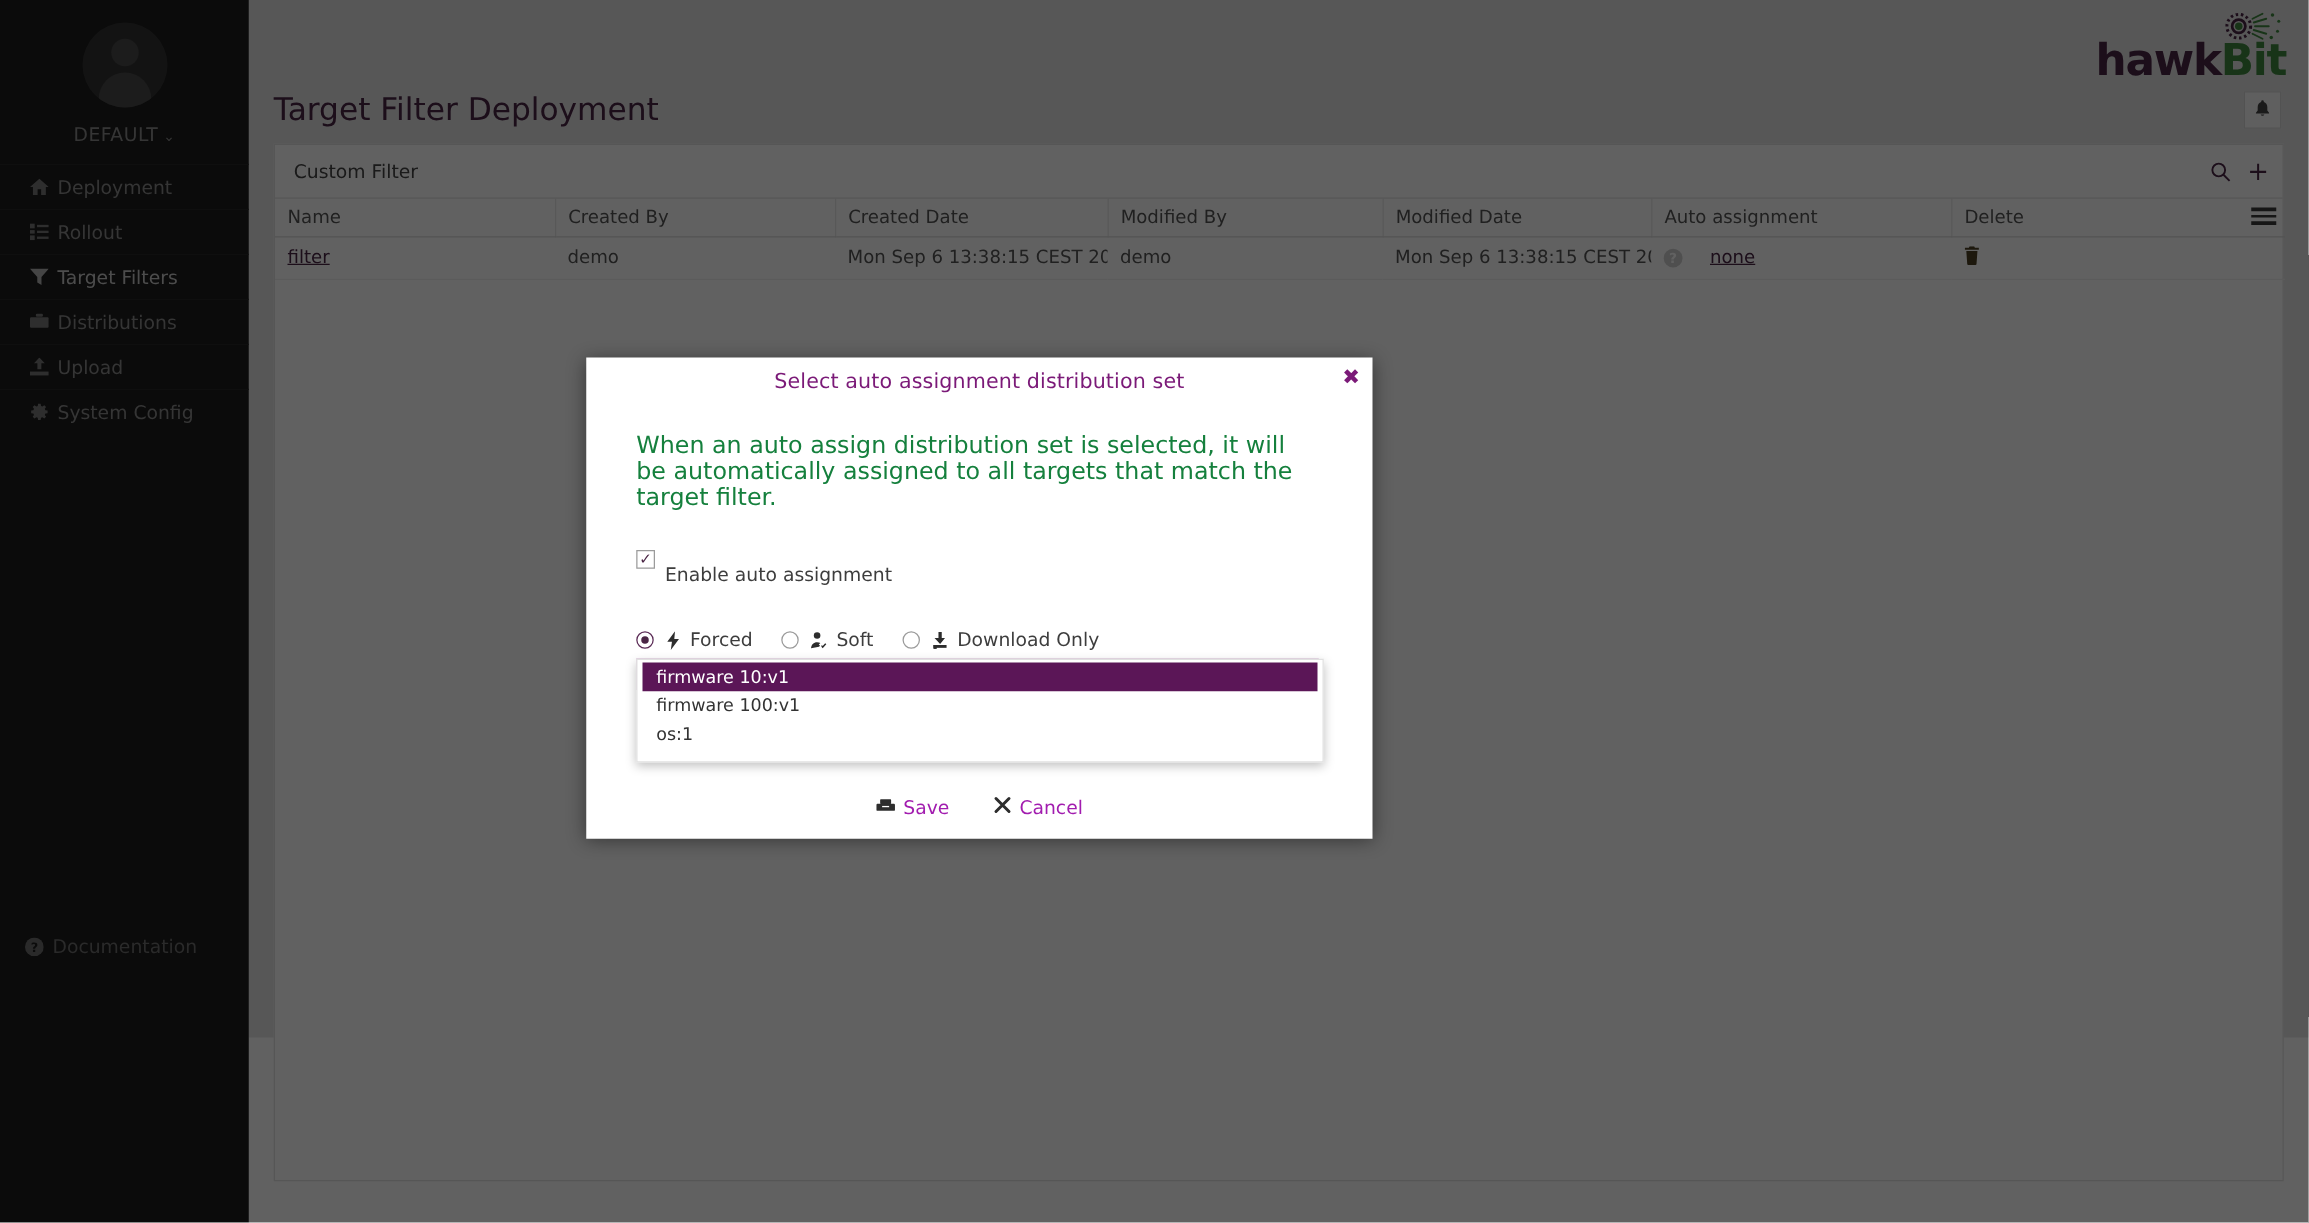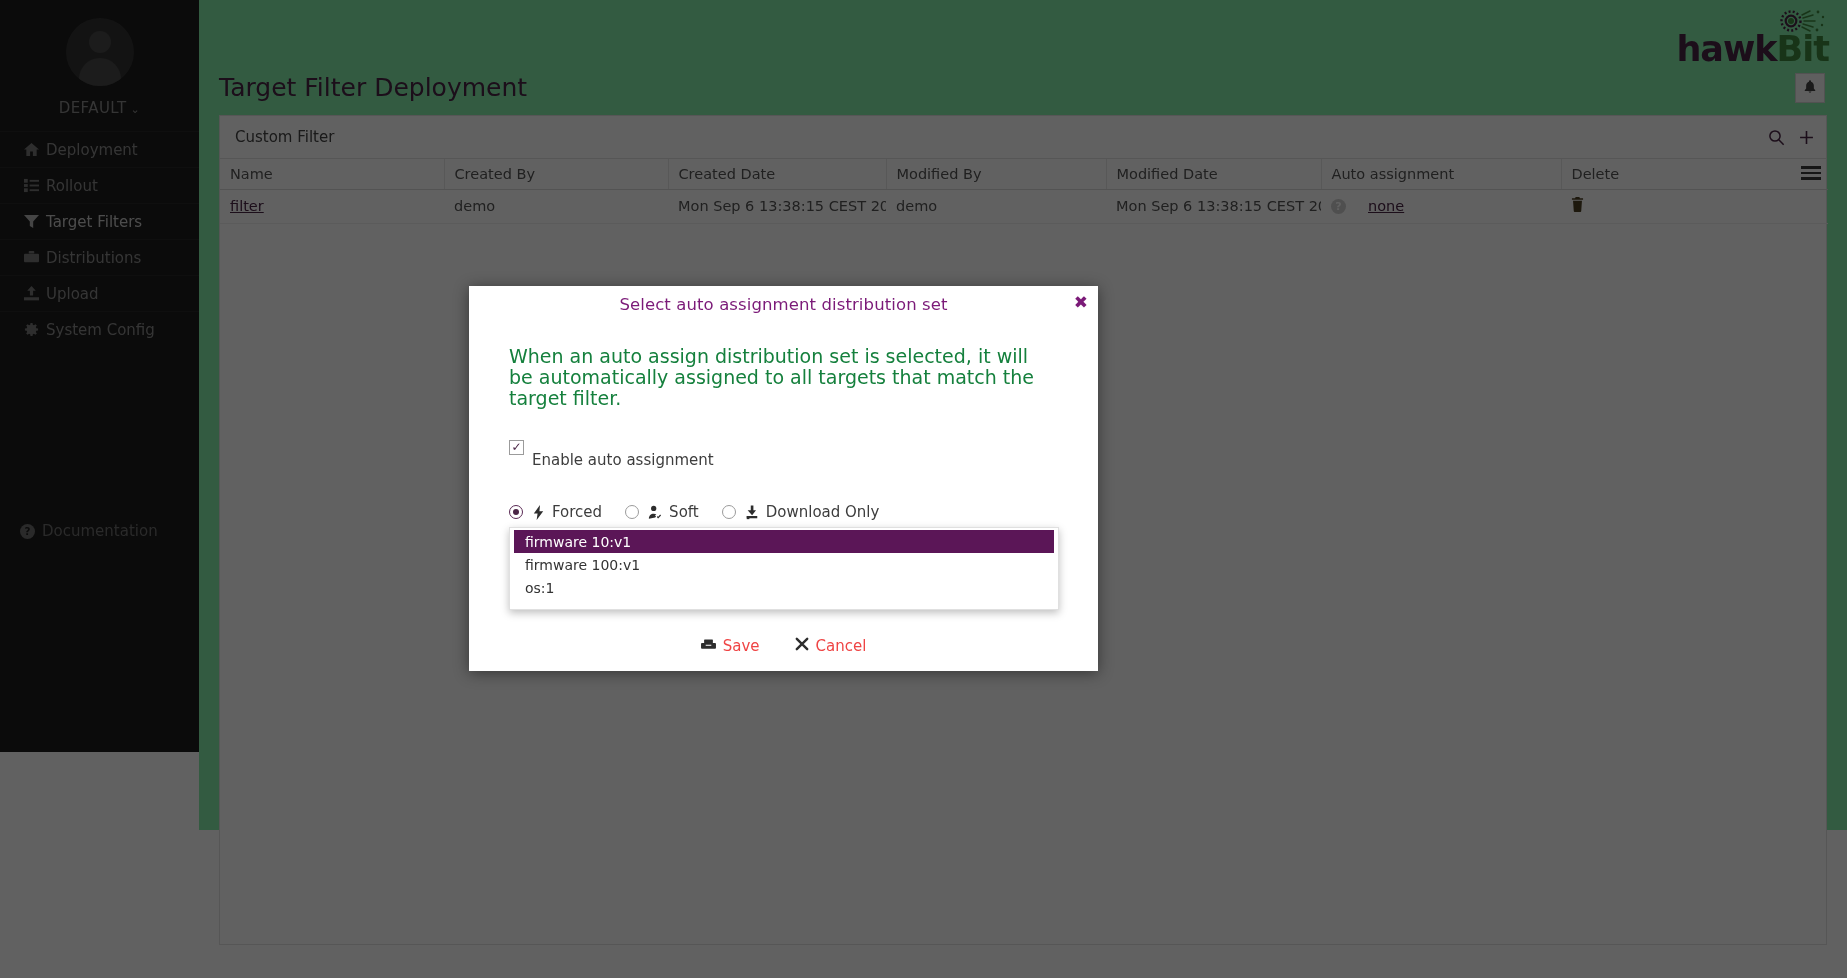--- a/index.html
+++ b/index.html
@@ -14,21 +14,21 @@
   
   #dim {
     position: absolute; inset: 0;
     background: rgba(0,0,0,0.62);
     z-index: 50;
   }
 
   
   #sidebar {
     position: absolute; left: 0; top: 0;
-    width: 199px; height: 752px;
+    width: 199px; height: 978px;
     background: #1d1d1d;
     z-index: 5;
   }
   #avatar-wrap { padding-top: 18px; text-align: center; }
   .avatar {
     width: 68px; height: 68px; border-radius: 50%;
     background: #343434; display: inline-block; position: relative;
     overflow: hidden;
   }
   .avatar::before {
@@ -63,21 +63,21 @@
     position: absolute; left: 0; bottom: 212px; width: 199px;
     display: flex; align-items: center; padding-left: 12px;
     color: #6f6f6f; font-size: 15px; cursor: pointer;
   }
   #doc-link .ico { width: 30px; flex: 0 0 30px; display: inline-flex; justify-content:center; }
 
   
   #main {
     position: absolute; left: 199px; top: 0;
     width: 1648px; height: 830px;
-    background: #86efac;
+    background: #e5e5e5;
     padding-left: 35px;
   }
   #logo {
     position: absolute; right: 18px; top: 6px;
     text-align: right; line-height: 1;
   }
   #logo .word { font-size: 35px; font-weight: 700; letter-spacing: -1px; }
   #logo .hawk { color: #4a2545; }
   #logo .bit { color: #3f8a3f; }
   #logo svg { display:block; margin-left:auto; margin-bottom:-4px; }
@@ -219,21 +219,21 @@
   #mandatory {
     position: absolute; left: 478px; top: 552px;
     font-size: 13px; color: #ff6060; z-index: 55; white-space: nowrap;
   }
   #modal-footer {
     position: absolute; left: 0; bottom: 16px; width: 100%;
     display: flex; justify-content: center; gap: 35px;
   }
   .mbtn {
     display: flex; align-items: flex-start; gap: 7px;
-    font-size: 15px; color: #ef4444; cursor: pointer;
+    font-size: 15px; color: #a21caf; cursor: pointer;
   }
 </style>
 </head>
 <body>
 
 <div id="root">
 
   <div id="sidebar">
     <div id="avatar-wrap">
       <div class="avatar"></div>

